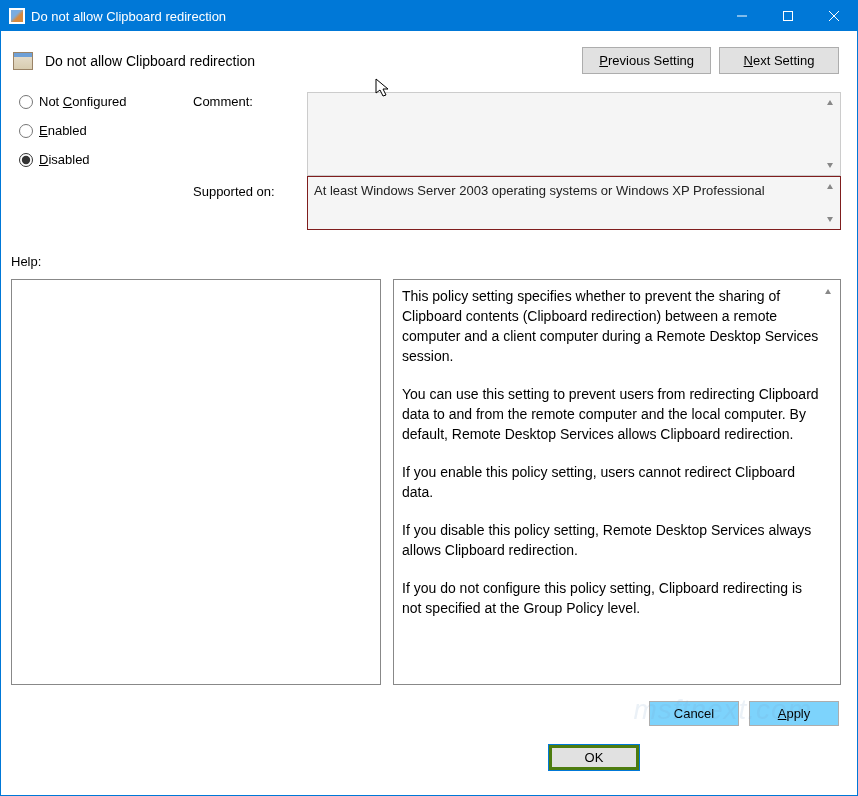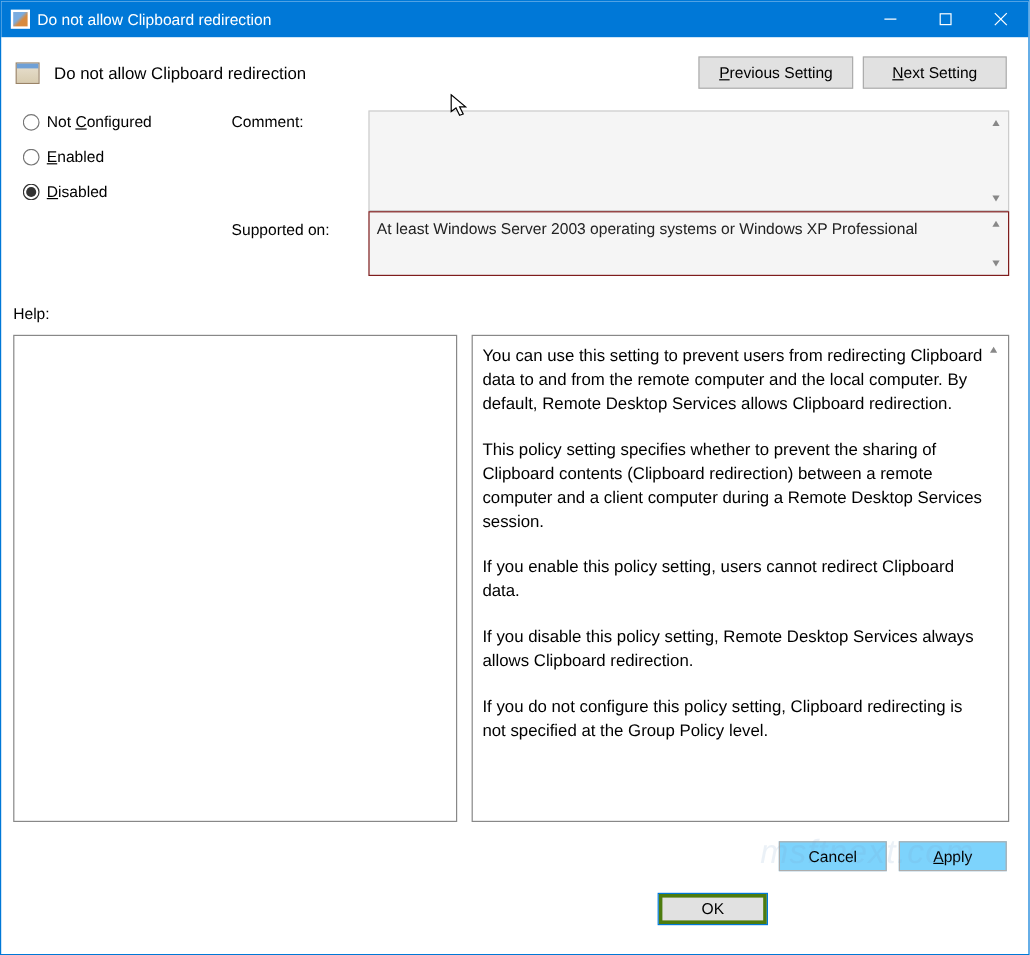--- a/index.html
+++ b/index.html
@@ -312,22 +312,22 @@
 </div>
 
 <div class="panes-row">
   <div class="options-pane"></div>
   <div class="help-pane">
     <span class="scroll-arrow up">
         <svg viewBox="0 0 8 8">
           <polygon points="4,1 7,6 1,6"></polygon>
         </svg>
       </span>
+    <p>This policy setting specifies whether to prevent the sharing of Clipboard contents (Clipboard redirection) between a remote computer and a client computer during a Remote Desktop Services session.</p>
     <p>You can use this setting to prevent users from redirecting Clipboard data to and from the remote computer and the local computer. By default, Remote Desktop Services allows Clipboard redirection.</p>
-    <p>This policy setting specifies whether to prevent the sharing of Clipboard contents (Clipboard redirection) between a remote computer and a client computer during a Remote Desktop Services session.</p>
     <p>If you enable this policy setting, users cannot redirect Clipboard data.</p>
     <p>If you disable this policy setting, Remote Desktop Services always allows Clipboard redirection.</p>
     <p>If you do not configure this policy setting, Clipboard redirecting is not specified at the Group Policy level.</p>
   </div>
 </div>
 
 <div class="button-row">
   <button class="dlg-btn default">OK</button>
   <button class="dlg-btn">Cancel</button>
   <button class="dlg-btn"><span style="text-decoration:underline">A</span>pply</button>

